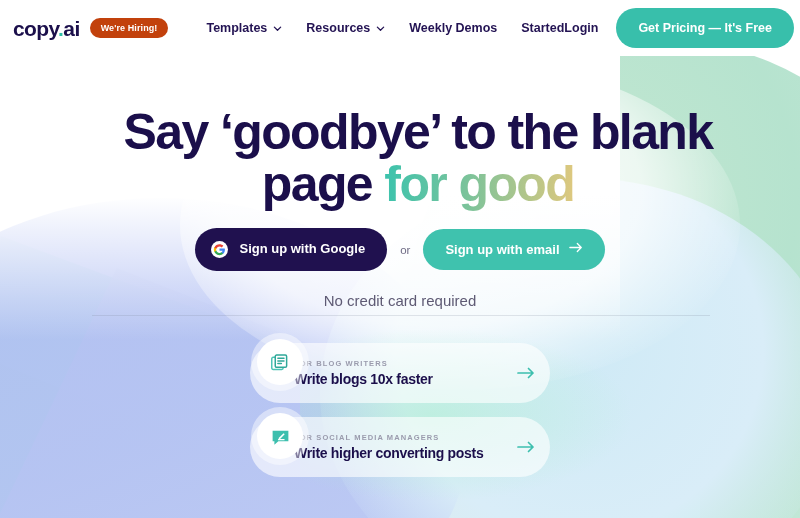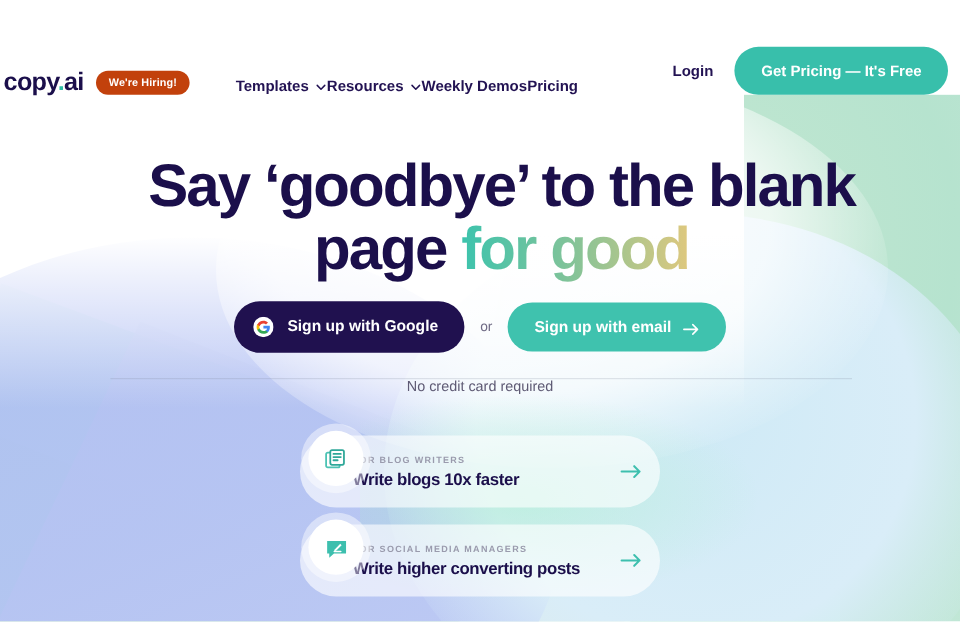--- a/index.html
+++ b/index.html
@@ -59,35 +59,34 @@
     background:radial-gradient(ellipse at 45% 40%, rgba(255,255,255,.96) 0%, rgba(255,255,255,.72) 48%, rgba(255,255,255,0) 76%);
   }
   .sh-mint-patch {
     left:300px; top:330px; width:330px; height:170px;
     background:radial-gradient(ellipse at 40% 50%, rgba(170,240,205,.55) 0%, rgba(190,240,215,0) 72%);
   }
 
   
   #navbar {
     position:relative; z-index:20; height:56px; width:100%;
-    display:flex; align-items:flex-end; padding:0 10px 0 3px;
+    display:flex; align-items:center; padding:0 10px 0 13px;
     background:#ffffff;
-    margin-top:23px;
   }
   .logo { font-size:21px; font-weight:700; letter-spacing:-.6px; color:#1b0f4b; line-height:1; }
   .logo .dot { color:#2fbfa6; }
 
   .hiring-badge {
     margin-left:10px; background:#c2410c; color:#fff;
     font-size:9px; font-weight:700; letter-spacing:.1px;
     border-radius:11px; padding:5px 11px; white-space:nowrap;
     cursor:pointer;
   }
 
-  .nav-links { display:flex; align-items:center; margin-left:38px; }
+  .nav-links { display:flex; align-items:center; margin-left:38px; gap:24px; }
   .nav-link {
     display:flex; align-items:center; gap:6px;
     font-size:12.5px; font-weight:600; color:#231353;
     cursor:pointer; white-space:nowrap;
   }
   .chev { display:block; width:9px; height:9px; }
 
   .nav-right { margin-left:auto; display:flex; align-items:center; gap:18px; }
   .login-link { font-size:12.5px; font-weight:600; color:#231353; cursor:pointer; }
   .cta-nav {
@@ -121,28 +120,28 @@
   }
   .btn-google {
     display:flex; gap:11px;
     background:#20114f; color:#fff; border:none; font-family:inherit;
     font-size:13px; font-weight:700; border-radius:24px;
     padding:13px 22px 13px 16px; cursor:pointer; white-space:nowrap;
   }
   .g-logo { width:17px; height:17px; display:block; flex:none; }
   .or-text { font-size:11.5px; color:#6f6b85; font-weight:500; }
   .btn-email {
-    display:flex; align-items:flex-end; gap:9px;
+    display:flex; align-items:flex-start; gap:9px;
     background:#3fc2ae; color:#fff; border:none; font-family:inherit;
     font-size:13px; font-weight:700; border-radius:24px;
     padding:13px 22px; cursor:pointer; white-space:nowrap;
   }
   .arrow-w { width:14px; height:11px; display:block; }
 
-  .nocard { margin-top:21px; font-size:12px; color:#5e5a74; font-weight:400; }
+  .nocard { margin-top:21px; font-size:15px; color:#5e5a74; font-weight:400; }
 
   .divider {
     position:absolute; left:92px; top:315px; width:618px; height:1px;
     background:rgba(120,130,150,.20);
   }
 
   
   #cards {
     position:relative; z-index:12; margin-top:34px;
     display:flex; flex-direction:column; align-items:center; gap:14px;
@@ -208,21 +207,21 @@
         <svg class="chev" viewBox="0 0 10 10">
           <path d="M1.5 3.5 L5 7 L8.5 3.5" fill="none" stroke="#231353" stroke-width="1.4" stroke-linecap="round" stroke-linejoin="round"></path>
         </svg>
       </div>
 
       <div class="nav-link">
         <span>Weekly Demos</span>
       </div>
 
       <div class="nav-link">
-        <span>Pricing</span>
+        <span>Started</span>
       </div>
 
     </div>
 
     <div class="nav-right">
       <div class="login-link">Login</div>
       <button class="cta-nav">Get Pricing — It's Free</button>
     </div>
 
   </div>

